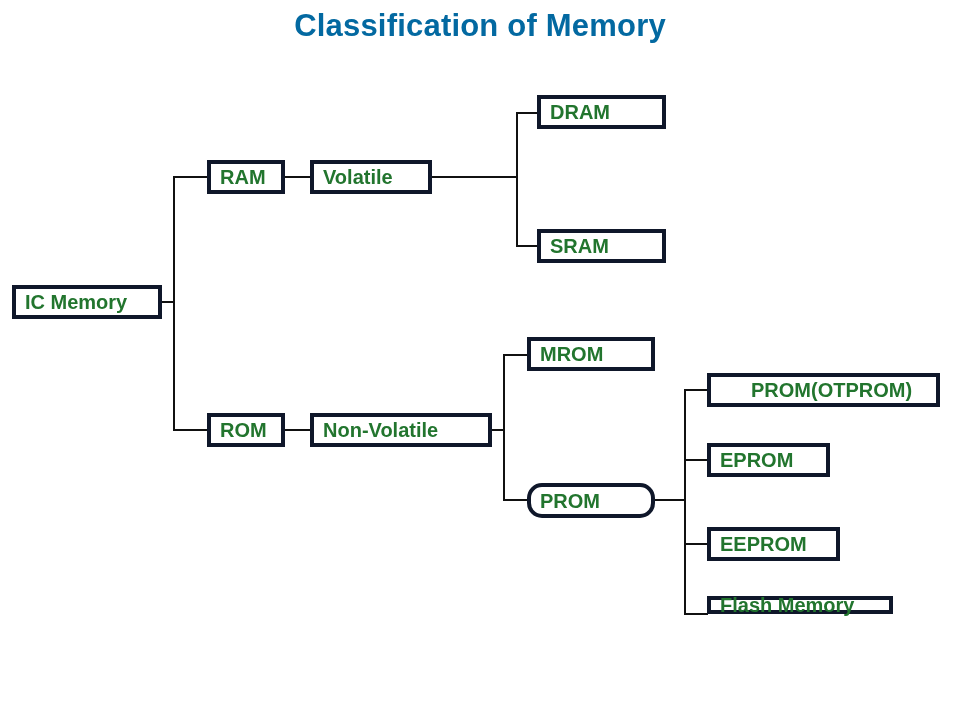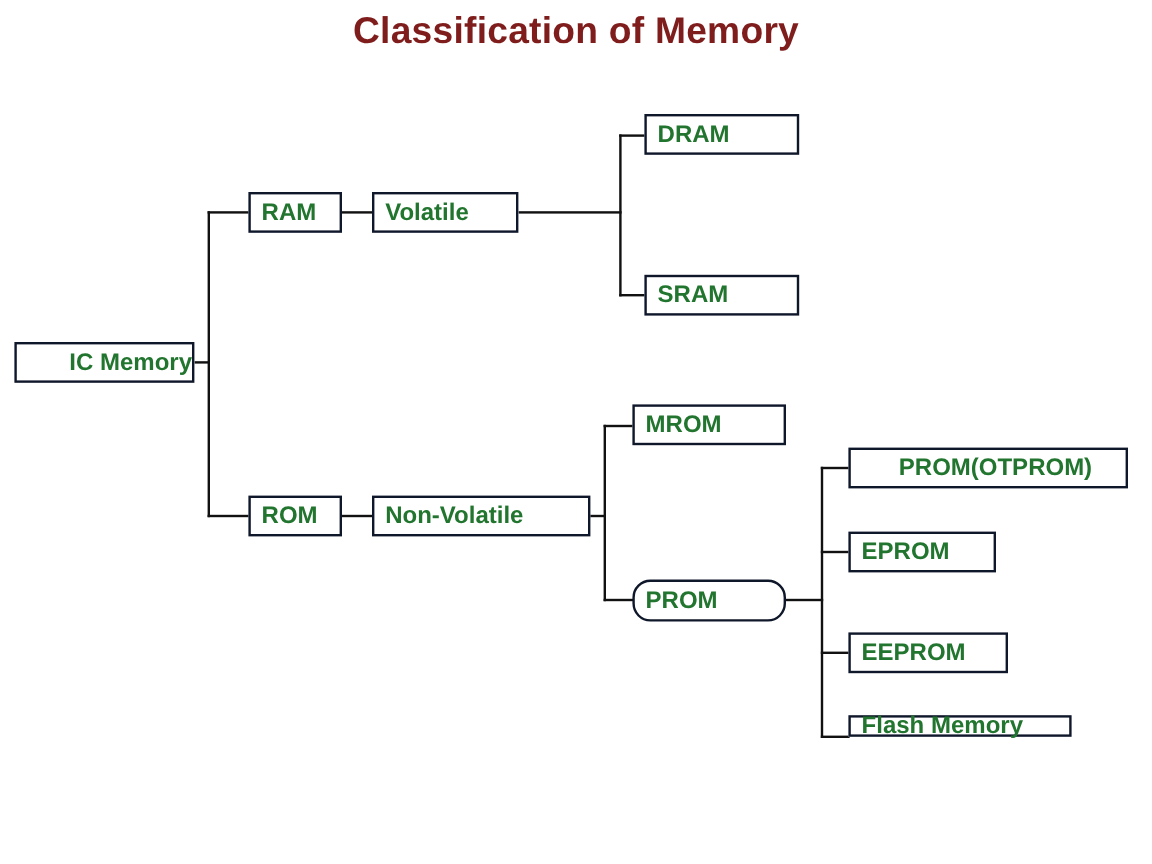--- a/index.html
+++ b/index.html
@@ -16,27 +16,27 @@
     overflow: hidden;
   }
   #diagram-title {
     position: absolute;
     left: 0;
     top: 8px;
     width: 960px;
     text-align: center;
     font-size: 31px;
     font-weight: bold;
-    color: #7f1d1d;
+    color: #0369a1;
     letter-spacing: 0.2px;
   }
   .node {
     position: absolute;
     box-sizing: border-box;
-    border: 2px solid #0f172a;
+    border: 4px solid #0f172a;
     background: #ffffff;
     color: #22752e;
     font-weight: bold;
     font-size: 20px;
     display: flex;
     align-items: center;
     padding-left: 9px;
     line-height: 1;
     white-space: nowrap;
   }
@@ -73,21 +73,21 @@
   <div class="edge h" style="left:503px; top:354px; width:25px;"></div>
   <div class="edge h" style="left:503px; top:499px; width:25px;"></div>
 
   <div class="edge h" style="left:655px; top:499px; width:31px;"></div>
   <div class="edge v" style="left:684px; top:389px; height:226px;"></div>
   <div class="edge h" style="left:684px; top:389px; width:24px;"></div>
   <div class="edge h" style="left:684px; top:459px; width:24px;"></div>
   <div class="edge h" style="left:684px; top:543px; width:24px;"></div>
   <div class="edge h" style="left:684px; top:613px; width:24px;"></div>
 
-  <div class="node" style="left:12px; top:285px; width:150px; height:34px;justify-content:flex-end;">
+  <div class="node" style="left:12px; top:285px; width:150px; height:34px;">
     <span>IC Memory</span>
   </div>
 
   <div class="node" style="left:207px; top:160px; width:78px; height:34px;">
     <span>RAM</span>
   </div>
 
   <div class="node" style="left:310px; top:160px; width:122px; height:34px;">
     <span>Volatile</span>
   </div>

